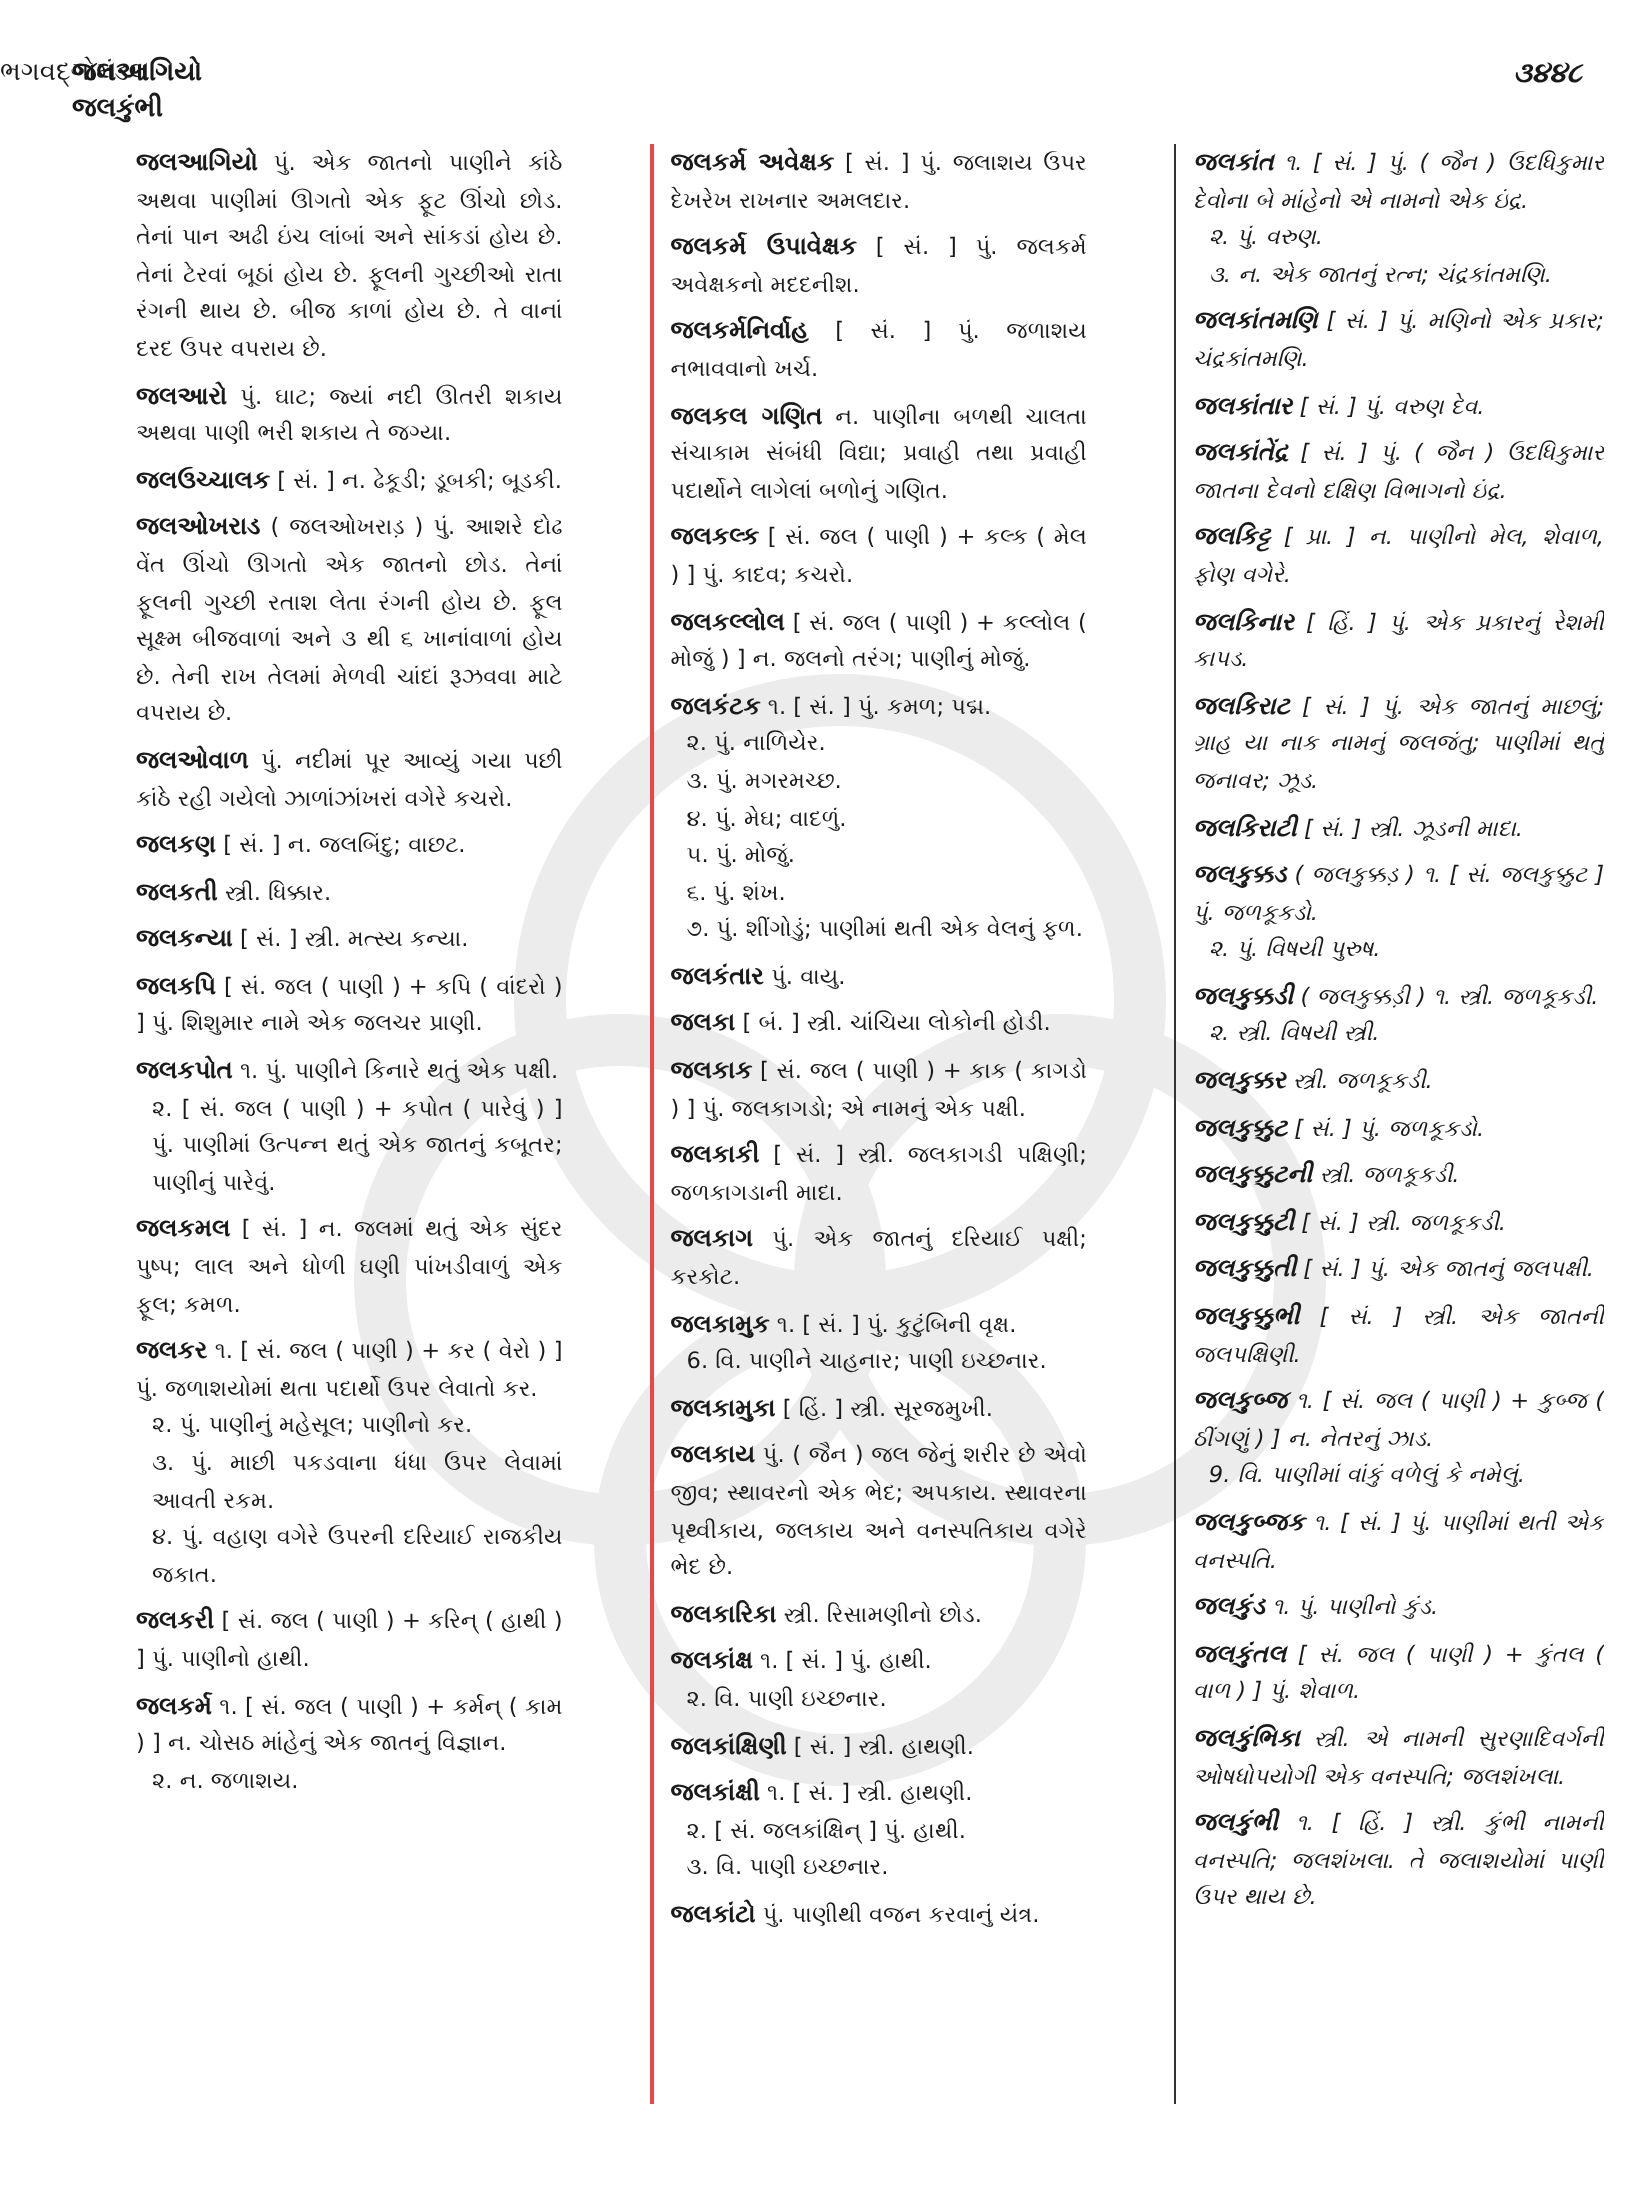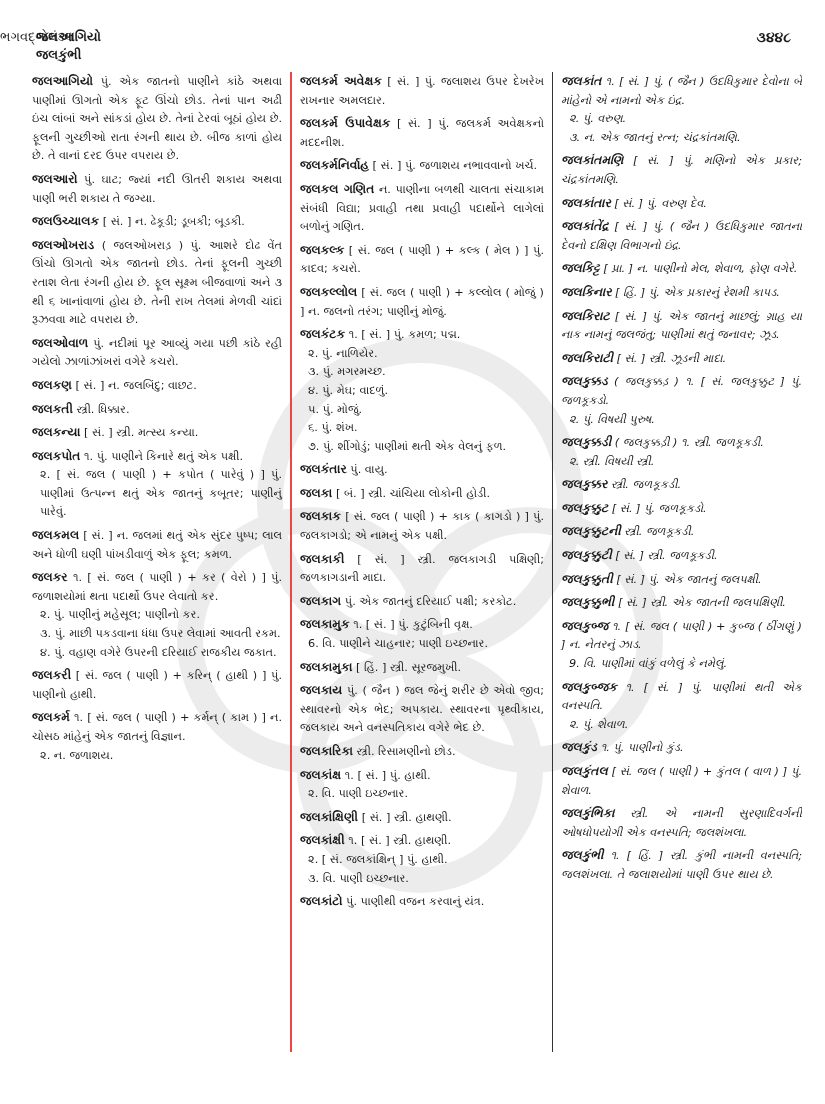--- a/index.html
+++ b/index.html
@@ -10,27 +10,27 @@
   .watermark {
     position: absolute; left: 160px; top: 170px; width: 520px; height: 780px;
     pointer-events: none; z-index: 0;
   }
   .header {
     position: absolute; top: 28px; left: 0; width: 825px; height: 40px; z-index: 1;
   }
   .guide-first { position: absolute; left: 36px; top: 0; font-size: 13px; font-weight: bold; line-height: 18px; }
   .guide-last  { position: absolute; left: 36px; top: 18px; font-size: 13px; font-weight: bold; line-height: 18px; }
   .running-title { position: absolute; left: 0; width: 796px; top: 0; font-size: 13px; line-height: 18px; }
-  .page-number { position: absolute; right: 34px; top: 0; font-size: 14px; font-weight: bold; line-height: 18px; }
+  .page-number { position: absolute; right: 34px; top: 0; font-size: 14px; font-weight: bold; line-height: 18px; font-style: italic; }
 
   .columns {
     position: absolute; top: 72px; left: 32px; width: 770px; height: 1010px;
     display: flex; z-index: 1;
   }
-  .col { box-sizing: border-box; padding: 0 8px; overflow: hidden; }
+  .col { box-sizing: border-box; padding: 0 8px; overflow: hidden; margin-left: 36px; }
   .col-1 { width: 258px; padding-left: 0; }
   .col-2 { width: 262px; border-left: 2px solid #ef4444; }
   .col-3 { width: 250px; border-left: 1px solid #333; padding-right: 0; }
   .col-2 { height: 980px; }
   .col-3 { height: 980px; font-style: italic; }
 
   .entry { font-size: 11.3px; line-height: 18.6px; margin: 0 0 4px 0; text-align: justify; }
   .entry .sub { display: block; padding-left: 8px; }
   .hw { font-weight: bold; font-size: 12.2px; }
 </style>
@@ -56,20 +56,21 @@
 <div class="columns">
   <div class="col col-1">
       <div class="entry"><span class="hw">જલઆગિયો</span><span> પું. એક જાતનો પાણીને કાંઠે અથવા પાણીમાં ઊગતો એક ફૂટ ઊંચો છોડ. તેનાં પાન અઢી ઇંચ લાંબાં અને સાંકડાં હોય છે. તેનાં ટેરવાં બૂઠાં હોય છે. ફૂલની ગુચ્છીઓ રાતા રંગની થાય છે. બીજ કાળાં હોય છે. તે વાનાં દરદ ઉપર વપરાય છે.</span></div>
       <div class="entry"><span class="hw">જલઆરો</span><span> પું. ઘાટ; જ્યાં નદી ઊતરી શકાય અથવા પાણી ભરી શકાય તે જગ્યા.</span></div>
       <div class="entry"><span class="hw">જલઉચ્ચાલક</span><span> [ સં. ] ન. ઢેકૂડી; ડૂબકી; બૂડકી.</span></div>
       <div class="entry"><span class="hw">જલઓખરાડ</span><span> ( જલઓખરાડ઼ ) પું. આશરે દોઢ વેંત ઊંચો ઊગતો એક જાતનો છોડ. તેનાં ફૂલની ગુચ્છી રતાશ લેતા રંગની હોય છે. ફૂલ સૂક્ષ્મ બીજવાળાં અને ૩ થી ૬ ખાનાંવાળાં હોય છે. તેની રાખ તેલમાં મેળવી ચાંદાં રૂઝવવા માટે વપરાય છે.</span></div>
       <div class="entry"><span class="hw">જલઓવાળ</span><span> પું. નદીમાં પૂર આવ્યું ગયા પછી કાંઠે રહી ગયેલો ઝાળાંઝાંખરાં વગેરે કચરો.</span></div>
       <div class="entry"><span class="hw">જલકણ</span><span> [ સં. ] ન. જલબિંદુ; વાછટ.</span></div>
       <div class="entry"><span class="hw">જલકતી</span><span> સ્ત્રી. ધિક્કાર.</span></div>
       <div class="entry"><span class="hw">જલકન્યા</span><span> [ સં. ] સ્ત્રી. મત્સ્ય કન્યા.</span></div>
+      <div class="entry"><span class="hw">જલકપિ</span><span> [ સં. જલ ( પાણી ) + કપિ ( વાંદરો ) ] પું. શિશુમાર નામે એક જલચર પ્રાણી.</span></div>
       <div class="entry"><span class="hw">જલકપોત</span><span> ૧. પું. પાણીને કિનારે થતું એક પક્ષી.</span><span class="sub">૨. [ સં. જલ ( પાણી ) + કપોત ( પારેવું ) ] પું. પાણીમાં ઉત્પન્ન થતું એક જાતનું કબૂતર; પાણીનું પારેવું.</span></div>
       <div class="entry"><span class="hw">જલકમલ</span><span> [ સં. ] ન. જલમાં થતું એક સુંદર પુષ્પ; લાલ અને ધોળી ઘણી પાંખડીવાળું એક ફૂલ; કમળ.</span></div>
       <div class="entry"><span class="hw">જલકર</span><span> ૧. [ સં. જલ ( પાણી ) + કર ( વેરો ) ] પું. જળાશયોમાં થતા પદાર્થો ઉપર લેવાતો કર.</span><span class="sub">૨. પું. પાણીનું મહેસૂલ; પાણીનો કર.</span><span class="sub">૩. પું. માછી પકડવાના ધંધા ઉપર લેવામાં આવતી રકમ.</span><span class="sub">૪. પું. વહાણ વગેરે ઉપરની દરિયાઈ રાજકીય જકાત.</span></div>
       <div class="entry"><span class="hw">જલકરી</span><span> [ સં. જલ ( પાણી ) + કરિન્ ( હાથી ) ] પું. પાણીનો હાથી.</span></div>
       <div class="entry"><span class="hw">જલકર્મ</span><span> ૧. [ સં. જલ ( પાણી ) + કર્મન્ ( કામ ) ] ન. ચોસઠ માંહેનું એક જાતનું વિજ્ઞાન.</span><span class="sub">૨. ન. જળાશય.</span></div>
     </div>
   <div class="col col-2">
       <div class="entry"><span class="hw">જલકર્મ અવેક્ષક</span><span> [ સં. ] પું. જલાશય ઉપર દેખરેખ રાખનાર અમલદાર.</span></div>
       <div class="entry"><span class="hw">જલકર્મ ઉપાવેક્ષક</span><span> [ સં. ] પું. જલકર્મ અવેક્ષકનો મદદનીશ.</span></div>
       <div class="entry"><span class="hw">જલકર્મનિર્વાહ</span><span> [ સં. ] પું. જળાશય નભાવવાનો ખર્ચ.</span></div>
@@ -102,19 +103,19 @@
       <div class="entry"><span class="hw">જલકિરાટી</span><span> [ સં. ] સ્ત્રી. ઝૂડની માદા.</span></div>
       <div class="entry"><span class="hw">જલકુક્કડ</span><span> ( જલકુક્કડ઼ ) ૧. [ સં. જલકુક્કુટ ] પું. જળકૂકડો.</span><span class="sub">૨. પું. વિષયી પુરુષ.</span></div>
       <div class="entry"><span class="hw">જલકુક્કડી</span><span> ( જલકુક્કડ઼ી ) ૧. સ્ત્રી. જળકૂકડી.</span><span class="sub">૨. સ્ત્રી. વિષયી સ્ત્રી.</span></div>
       <div class="entry"><span class="hw">જલકુક્કર</span><span> સ્ત્રી. જળકૂકડી.</span></div>
       <div class="entry"><span class="hw">જલકુક્કુટ</span><span> [ સં. ] પું. જળકૂકડો.</span></div>
       <div class="entry"><span class="hw">જલકુક્કુટની</span><span> સ્ત્રી. જળકૂકડી.</span></div>
       <div class="entry"><span class="hw">જલકુક્કુટી</span><span> [ સં. ] સ્ત્રી. જળકૂકડી.</span></div>
       <div class="entry"><span class="hw">જલકુક્કુતી</span><span> [ સં. ] પું. એક જાતનું જલપક્ષી.</span></div>
       <div class="entry"><span class="hw">જલકુક્કુભી</span><span> [ સં. ] સ્ત્રી. એક જાતની જલપક્ષિણી.</span></div>
       <div class="entry"><span class="hw">જલકુબ્જ</span><span> ૧. [ સં. જલ ( પાણી ) + કુબ્જ ( ઠીંગણું ) ] ન. નેતરનું ઝાડ.</span><span class="sub">9. વિ. પાણીમાં વાંકું વળેલું કે નમેલું.</span></div>
-      <div class="entry"><span class="hw">જલકુબ્જક</span><span> ૧. [ સં. ] પું. પાણીમાં થતી એક વનસ્પતિ.</span><span class="sub">૨. પું. શેવાળ.</span></div>
+      <div class="entry"><span class="hw">જલકુબ્જક</span><span> ૧. [ સં. ] પું. પાણીમાં થતી એક વનસ્પતિ.</span></div>
       <div class="entry"><span class="hw">જલકુંડ</span><span> ૧. પું. પાણીનો કુંડ.</span></div>
       <div class="entry"><span class="hw">જલકુંતલ</span><span> [ સં. જલ ( પાણી ) + કુંતલ ( વાળ ) ] પું. શેવાળ.</span></div>
       <div class="entry"><span class="hw">જલકુંભિકા</span><span> સ્ત્રી. એ નામની સુરણાદિવર્ગની ઓષધોપયોગી એક વનસ્પતિ; જલશંખલા.</span></div>
       <div class="entry"><span class="hw">જલકુંભી</span><span> ૧. [ હિં. ] સ્ત્રી. કુંભી નામની વનસ્પતિ; જલશંખલા. તે જલાશયોમાં પાણી ઉપર થાય છે.</span></div>
     </div>
 </div>
 
 </body></html>

